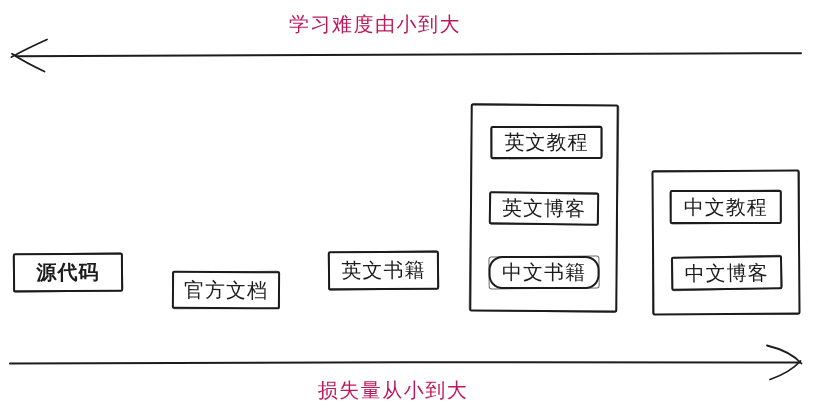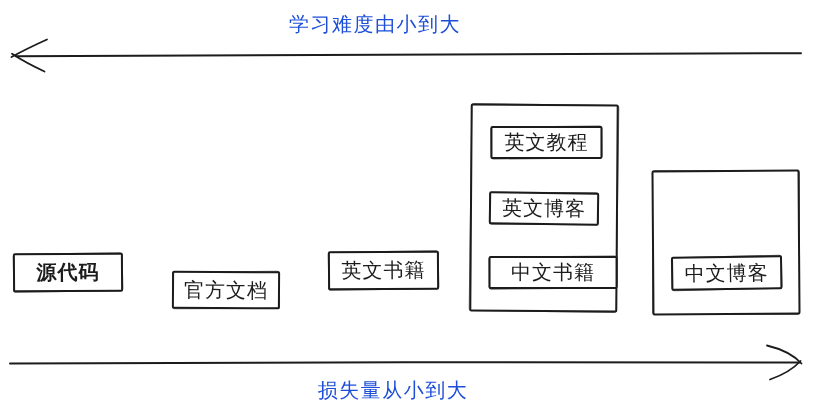--- a/index.html
+++ b/index.html
@@ -10,21 +10,21 @@
     background: #ffffff;
     font-family: "Liberation Sans", "DejaVu Sans", sans-serif;
     color: #1c1c1c;
     overflow: hidden;
   }
   .axis-label {
     position: absolute;
     font-size: 20px;
     letter-spacing: 1.5px;
     text-align: center;
-    color: #1d4ed8;
+    color: #be185d;
     white-space: nowrap;
   }
   .arrows {
     position: absolute;
     left: 0; top: 0;
     width: 813px; height: 414px;
     pointer-events: none;
   }
   .sketch-box {
     position: absolute;
@@ -104,24 +104,27 @@
     <span>英文书籍</span>
   </div>
 
   <div class="group-box r-pos" style="left:470px; top:104px; width:148px; height:208px;">
     <div class="sketch-box r-neg" style="left:18px; top:20px; width:112px; height:33px;justify-content:center;">
       <span>英文教程</span>
     </div>
     <div class="sketch-box r-pos" style="left:17px; top:86px; width:110px; height:33px;">
       <span>英文博客</span>
     </div>
-    <div class="sketch-box r-neg" style="left:17px; top:150px; width:129px; height:33px;">
+    <div class="sketch-box r-neg" style="left:17px; top:150px; width:111px; height:33px;border-radius:14px;">
       <span>中文书籍</span>
     </div>
   </div>
 
   <div class="group-box r-neg" style="left:652px; top:170px; width:148px; height:145px;">
+    <div class="sketch-box r-pos" style="left:16px; top:18px; width:112px; height:34px;">
+      <span>中文教程</span>
+    </div>
     <div class="sketch-box r-neg" style="left:17px; top:84px; width:111px; height:34px;">
       <span>中文博客</span>
     </div>
   </div>
 
 </div>
 
 </body></html>

